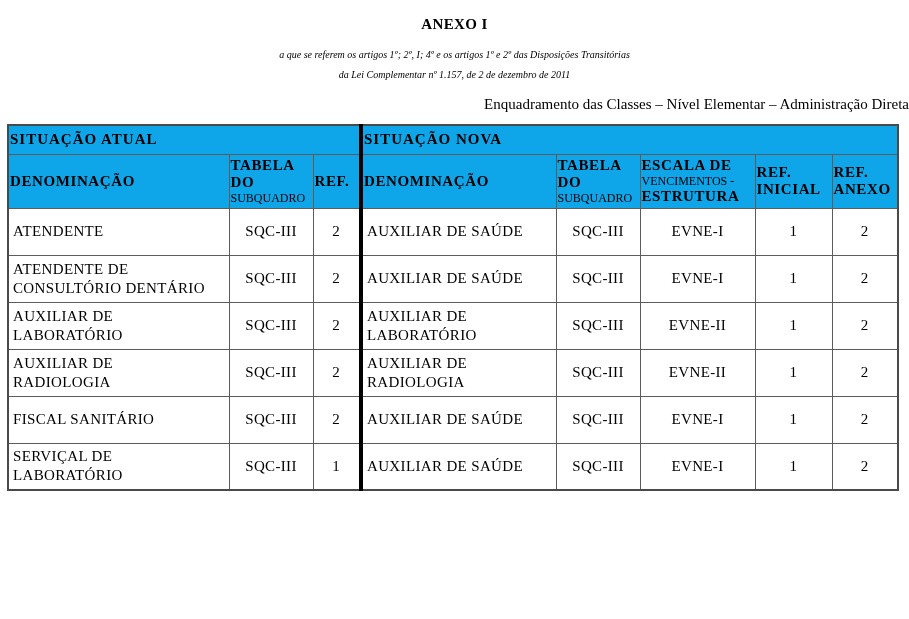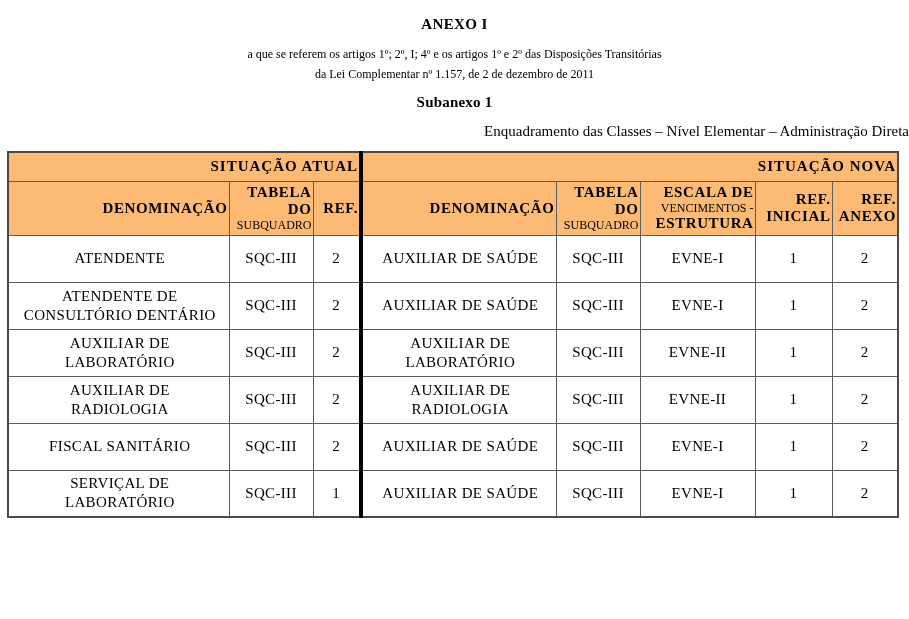--- a/index.html
+++ b/index.html
@@ -11,22 +11,23 @@
     font-family: "Liberation Serif", "DejaVu Serif", serif;
     overflow: hidden;
   }
   .page { padding-top: 15px; }
 
   .doc-title {
     text-align: center; font-weight: bold; font-size: 15px;
     letter-spacing: 0.4px; line-height: 18px;
   }
   .subtitle {
-    text-align: center; font-size: 12px; margin-top: 12px;
+    text-align: center; font-size: 10px; margin-top: 12px;
     line-height: 19.5px;
+    font-style: italic;
   }
   .subanexo {
     text-align: center; font-weight: bold; font-size: 15px;
     margin-top: 9px; line-height: 18px; letter-spacing: 0.2px;
   }
   .caption {
     text-align: right; font-size: 15px; margin-top: 11px;
     line-height: 18px;
   }
 
@@ -34,23 +35,23 @@
     border-collapse: collapse; table-layout: fixed;
     margin: 11px 0 0 7px;
     border: 2px solid #4a4a4a;
   }
   .enq th, .enq td {
     border: 1px solid #5c5c5c;
     overflow: hidden;
     vertical-align: middle;
   }
   .enq th {
-    background: #fdba74;
+    background: #0ea5e9;
     font-weight: bold;
-    text-align: right;
+    text-align: left;
     padding: 0 1px;
   }
   .gh {
     height: 29px; font-size: 15px; letter-spacing: 1px;
   }
   .ch { height: 54px; }
   .ch .l1 {
     display: block; font-size: 15px; font-weight: bold;
     letter-spacing: 0.6px; line-height: 17px;
   }
@@ -61,38 +62,37 @@
   .enq td {
     height: 47px;
     font-size: 15px;
     letter-spacing: 0.35px;
     text-align: center;
     line-height: 19px;
     white-space: pre-line;
     padding: 0 2px;
   }
   .enq td.denom {
-    text-align: center;
+    text-align: left;
     padding: 0 2px 0 4px;
   }
   .thickL { border-left: 4px solid #000000 !important; }
 </style>
 </head>
 <body>
 
 <div class="page">
 
   <div class="doc-title">ANEXO I</div>
 
   <div class="subtitle">
     <div>a que se referem os artigos 1º; 2º, I; 4º e os artigos 1º e 2º das Disposições Transitórias</div>
     <div>da Lei Complementar nº 1.157, de 2 de dezembro de 2011</div>
   </div>
 
-  <div class="subanexo">Subanexo 1</div>
 
   <div class="caption">Enquadramento das Classes – Nível Elementar – Administração Direta</div>
 
   <table class="enq">
     <colgroup>
       <col style="width:221px">
         <col style="width:84px">
         <col style="width:48px">
       <col style="width:195px">
         <col style="width:84px">

